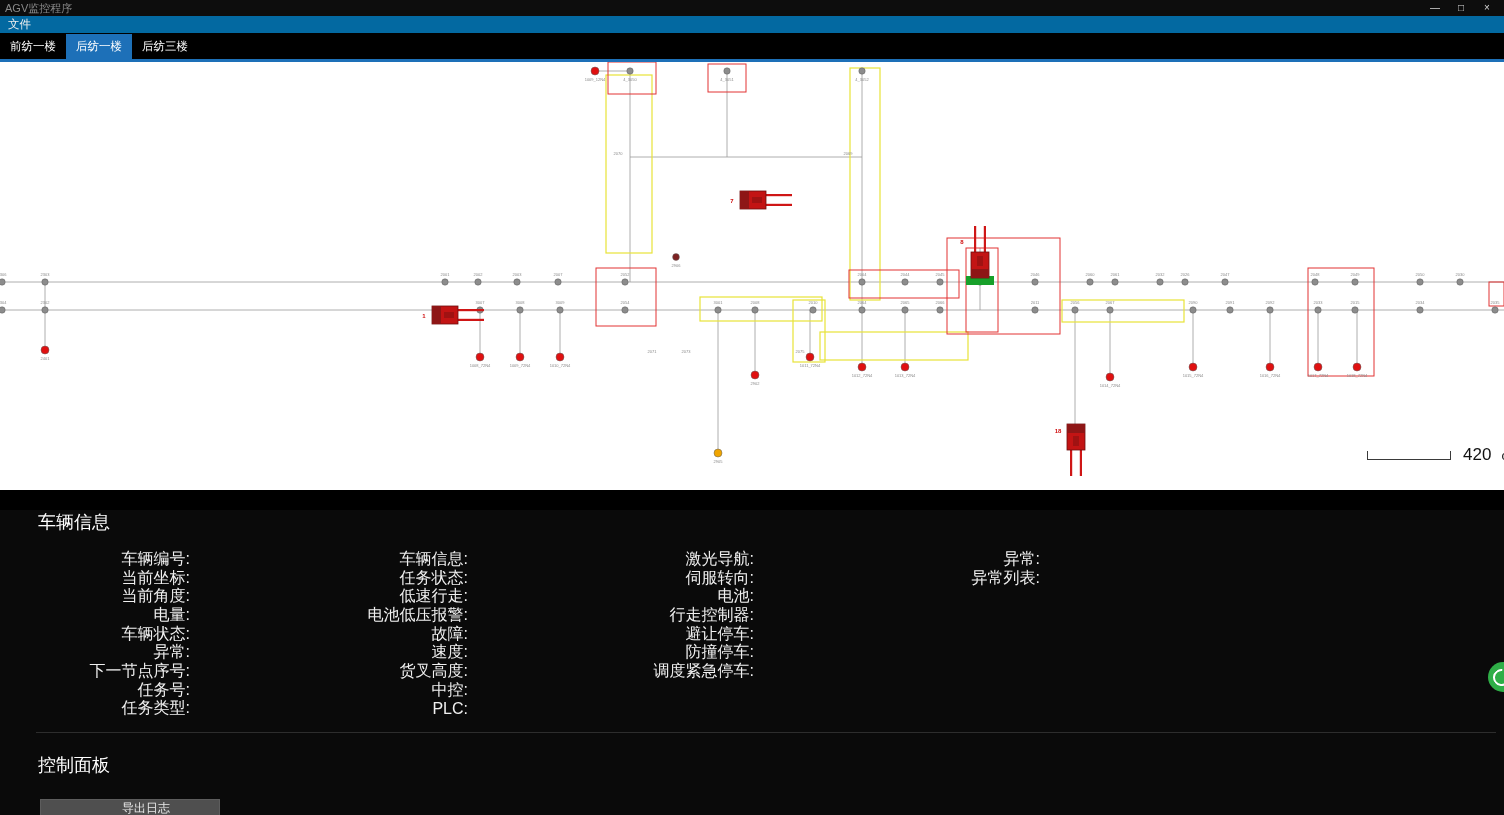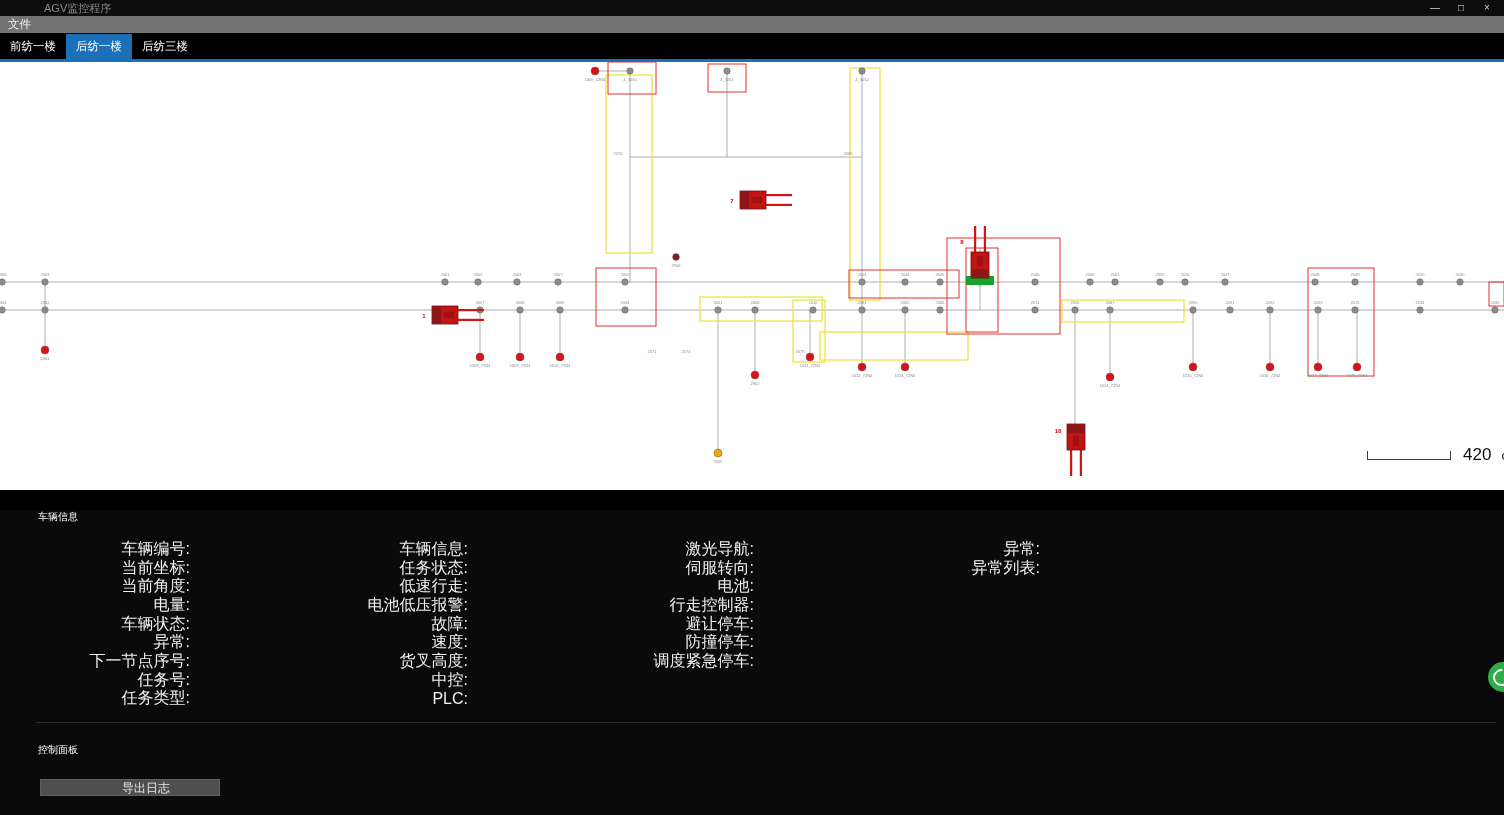--- a/index.html
+++ b/index.html
@@ -3,38 +3,38 @@
 <meta charset="utf-8">
 <style>
   * { box-sizing: border-box; margin: 0; padding: 0; }
   html,body { width:1504px; height:815px; }
   body {
     background:#000; overflow:hidden; position:relative;
     font-family:"Liberation Sans", sans-serif; color:#eee;
   }
   
   .titlebar { height:16px; display:flex; align-items:center; justify-content:space-between; background:#0d0d0d; }
-  .titlebar .title { font-size:11px; color:#8a8a8a; padding-left:16px;margin-left:28px; }
+  .titlebar .title { font-size:11px; color:#8a8a8a; padding-left:5px; }
   .win-controls { display:flex; gap:0; margin-right:4px; }
   .win-btn { width:26px; text-align:center; font-size:10px; color:#d8d8d8; cursor:default; line-height:16px; }
-  .menubar { height:17px; display:flex; align-items:center; background:#737373; }
+  .menubar { height:17px; display:flex; align-items:center; background:#0369a1; }
   .menu-item { font-size:11.5px; color:#eee; padding:0 8px; }
   .tabbar { height:29px; display:flex; align-items:flex-end; background:#000; border-bottom:3px solid #1d70b8; }
   .tab { font-size:11.5px; color:#fff; padding:5px 10px; background:#000; }
   .tab.active { background:#1d70b8; }
   
   .map { position:relative; width:1504px; height:428px; background:#fff; }
   .map svg { position:absolute; left:0; top:0; }
   .scale-wrap { position:absolute; left:1367px; top:384px; display:flex; align-items:flex-end; color:#111; }
   .scale-bar { width:84px; height:9px; border:1px solid #3a3a3a; border-top:none; margin-bottom:3px; }
   .scale-num { font-size:17px; margin-left:12px; line-height:1; }
   .scale-unit { font-size:13px; margin-left:10px; line-height:1.1; }
   
   .panel { position:relative; width:1504px; height:325px; background:#0a0a0a; }
-  .panel-title { font-size:10px; color:#fff; margin:20px 16px 0 38px; }
+  .panel-title { font-size:18px; color:#fff; margin:20px 16px 0 38px; }
   .fields { display:flex; margin-top:16px; }
   .field { height:18.7px; display:flex; align-items:center; font-size:16px; }
   .flabel { display:inline-block; text-align:right; color:#f0f0f0; }
   .fcol0 .flabel { width:190px; }
   .fcol1 .flabel { width:222px; }
   .fcol2 .flabel { width:230px; }
   .fcol3 .flabel { width:230px; }
   .fvalue { margin-left:6px; min-width:50px; color:#cfcfcf; }
   .divider { border-top:1px solid #2d2d2d; margin:14px 8px 0 36px; }
   .export-btn {

